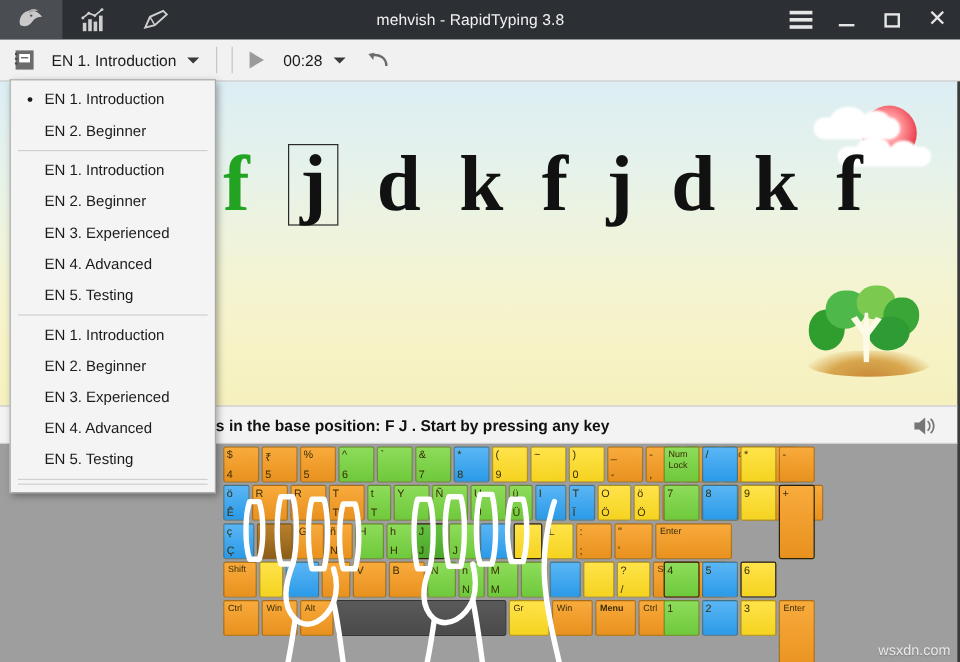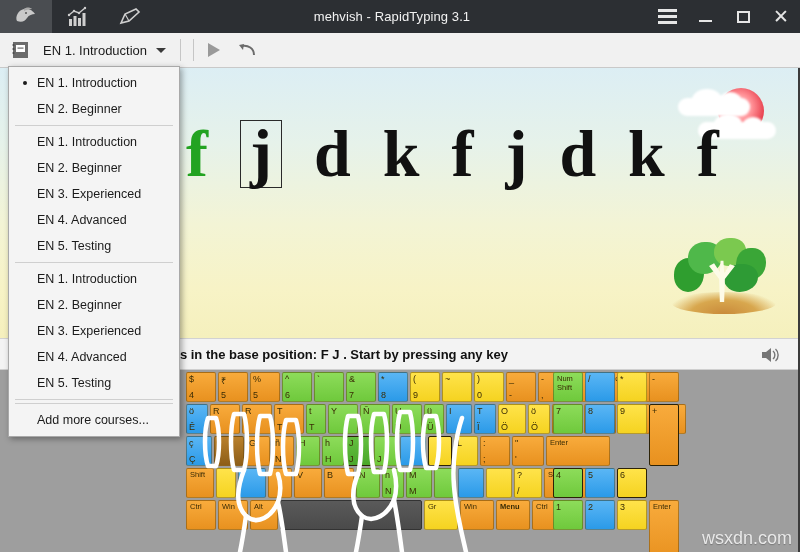--- a/index.html
+++ b/index.html
@@ -214,21 +214,21 @@
   }
   .menu-item .dot {
     position: absolute; left: 14px; top: 11px;
     width: 4px; height: 4px; border-radius: 50%; background: #1b1b1b;
   }
   .menu-sep { height: 1px; background: #cfcfcf; margin: 3px 6px; }
 
   
   .watermark {
     position: absolute; right: 8px; bottom: 3px;
-    font-size: 18px; color: #e9e9e9;
+    font-size: 12px; color: #e9e9e9;
     text-shadow: 0 1px 1px rgba(0,0,0,.25);
     margin-top: 12px;
   }
   .rt-scroll { position:absolute; right:0; top:68px; width:2px; height:484px; background:#3b3b3b; }
 </style>
 </head>
 <body>
 
 <div id="app">
 
@@ -254,21 +254,21 @@
             <circle cx="19" cy="2" r="1.2" fill="#cfcfcf"></circle>
         </svg>
       </div>
       <div class="tool-btn" title="Lesson editor">
         <svg width="24" height="22" viewBox="0 0 24 22">
           <path d="M3 17 L7 8 L18 3 L21 6 L11 15 Z" fill="none" stroke="#cfcfcf" stroke-width="1.6"></path>
           <path d="M7 8 L11 15" stroke="#cfcfcf" stroke-width="1.2"></path>
         </svg>
       </div>
     </div>
-    <div class="title-text">mehvish - RapidTyping 3.1</div>
+    <div class="title-text">mehvish - RapidTyping 3.8</div>
     <div class="win-ctrls">
       <div class="win-btn">
         <span class="hamburger">
             <i></i>
             <i></i>
             <i></i>
           </span>
       </div>
       <div class="win-btn">
         <span class="minimize"></span>
@@ -296,20 +296,24 @@
     <div class="tb-item">
       <span>EN 1. Introduction</span>
       <span class="caret"></span>
     </div>
     <div class="tb-sep"></div>
     <div class="tb-sep"></div>
     <div class="tb-item">
       <span class="play-tri"></span>
     </div>
     <div class="tb-item">
+      <span class="timer-txt">00:28</span>
+      <span class="caret"></span>
+    </div>
+    <div class="tb-item">
       <svg width="22" height="16" viewBox="0 0 22 16">
         <path d="M18 13 C18 6 12 3 6 4" fill="none" stroke="#6b6b6b" stroke-width="2"></path>
         <path d="M3 3 L8 2 L7 8 Z" fill="#6b6b6b"></path>
       </svg>
     </div>
   </div>
 
   <div class="lesson-area">
     <div class="sky-sun"></div>
     <div class="cloud c1"></div>
@@ -614,21 +618,21 @@
             <span class="ctr">Menu</span>
           </div>
           <div class="key k-orange" style="width: 34px;">
             <span class="ctr">Ctrl</span>
           </div>
         </div>
       </div>
     <div class="kb-num" id="kb-num">
         <div class="krow">
           <div class="key k-green" style="width: 30px;">
-            <span class="ctr">Num Shift</span>
+            <span class="ctr">Num Lock</span>
           </div>
           <div class="key k-blue" style="width: 30px;">
             <span class="tl">/</span>
           </div>
           <div class="key k-yellow" style="width: 30px;">
             <span class="tl">*</span>
           </div>
           <div class="key k-orange" style="width: 30px;">
             <span class="tl">-</span>
           </div>
@@ -733,19 +737,16 @@
         <span>EN 3. Experienced</span>
       </div>
       <div class="menu-item">
         <span>EN 4. Advanced</span>
       </div>
       <div class="menu-item">
         <span>EN 5. Testing</span>
       </div>
       <div class="menu-sep"></div>
       <div class="menu-sep"></div>
-      <div class="menu-item">
-        <span>Add more courses...</span>
-      </div>
     </div>
 
   <div class="watermark">wsxdn.com</div>
 </div>
 
 </body></html>

